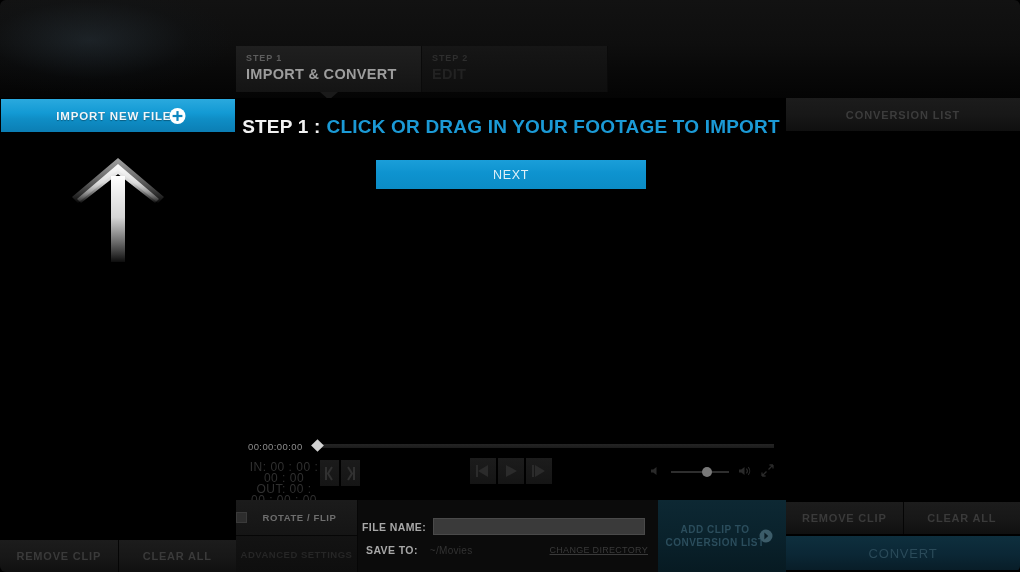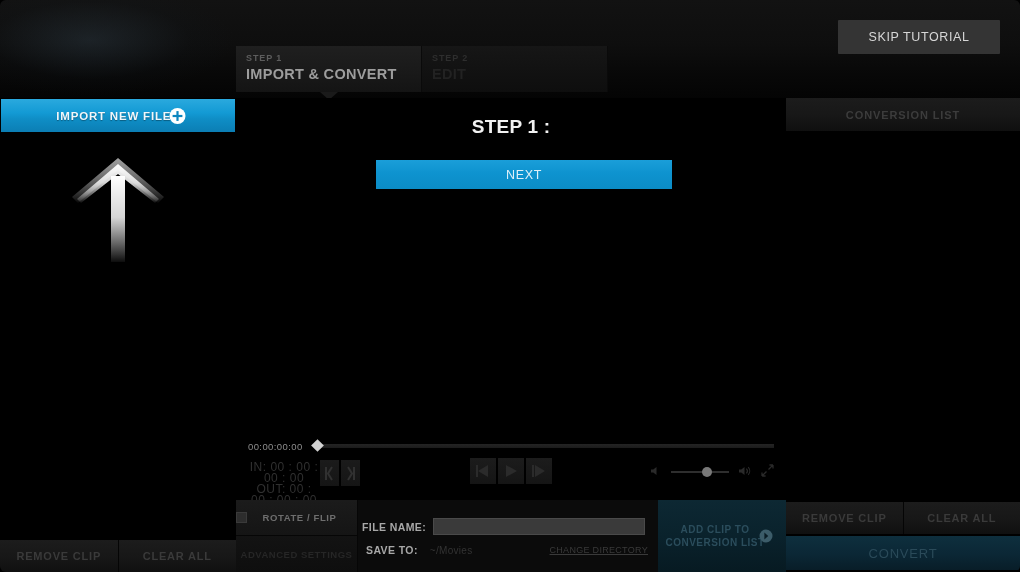--- a/index.html
+++ b/index.html
@@ -117,21 +117,21 @@
     position: absolute; left: 236px; top: 98px; width: 550px; height: 474px;
     background: #000;
   }
   .center-header {
     position: absolute; left: 0; top: 0; width: 550px; height: 40px;
     display: flex; align-items: flex-end; justify-content: center;
   }
   .hdr-step { font-size: 19px; font-weight: bold; color: #f2f2f2; letter-spacing: .2px; }
   .hdr-msg { font-size: 19px; font-weight: bold; color: #1b9ad6; letter-spacing: .2px; margin-left: 6px; }
   .next-btn {
-    position: absolute; left: 140px; top: 62px; width: 296px; height: 29px;
+    position: absolute; left: 140px; top: 62px; width: 270px; height: 29px;
     background: linear-gradient(180deg,#1a9ed9 0%,#0e93cf 45%,#0b8cc6 100%);
     border: none; color: #dff0f8; font-size: 12.5px; letter-spacing: .7px;
     font-family: "Liberation Sans", sans-serif; cursor: pointer;
   }
 
   .preview-stage {
     position: absolute; left: 0; top: 0; width: 550px; height: 335px;
     background: #000;
   }
 
@@ -286,21 +286,20 @@
         <div class="step-num">STEP 1</div>
         <div class="step-name">IMPORT &amp; CONVERT</div>
         <div class="step-arrow"></div>
       </div>
       <div class="step dim">
         <div class="step-num">STEP 2</div>
         <div class="step-name">EDIT</div>
       </div>
     </div>
 
-    <button class="skip-tutorial">SKIP TUTORIAL</button>
   </div>
 
   <div class="left-panel">
     <div class="import-bar">
       <span class="import-bar-label">IMPORT NEW FILES</span>
       <span class="plus-icon">
         <svg width="17" height="17" viewBox="0 0 17 17">
           <circle cx="8.5" cy="8.5" r="8" fill="#ffffff"></circle>
           <rect x="7.4" y="3.6" width="2.2" height="9.8" fill="#0d86bf"></rect>
           <rect x="3.6" y="7.4" width="9.8" height="2.2" fill="#0d86bf"></rect>
@@ -333,20 +332,21 @@
       <button class="lf-btn">REMOVE CLIP</button>
       <button class="lf-btn">CLEAR ALL</button>
     </div>
   </div>
 
   <div class="center">
     <div class="preview-stage"></div>
 
     <div class="center-header">
       <span class="hdr-step">STEP 1 :</span>
+      <span class="hdr-msg">CLICK OR DRAG IN YOUR FOOTAGE TO IMPORT</span>
     </div>
 
     <button class="next-btn">NEXT</button>
 
     <div class="timeline-row">
       <span class="timecode">00:00:00:00</span>
       <div class="scrub-wrap">
         <div class="scrub-track"></div>
         <div class="playhead"></div>
       </div>

